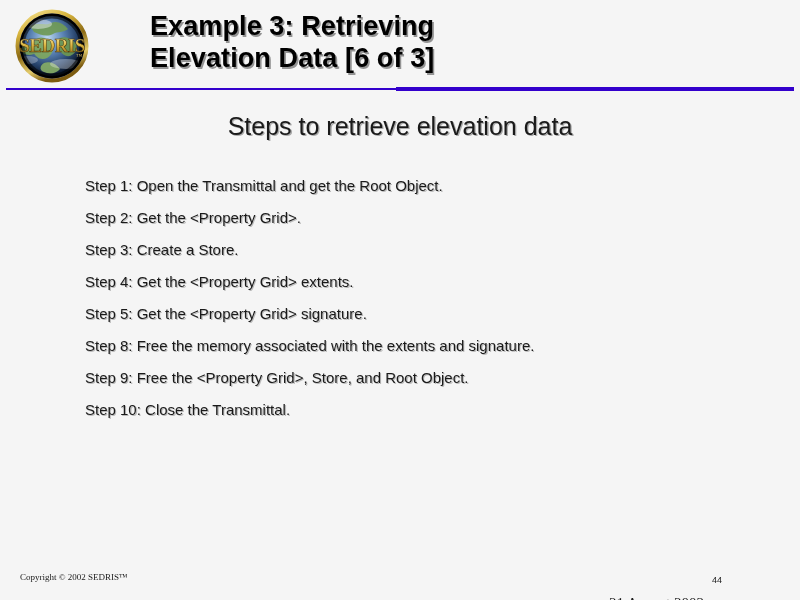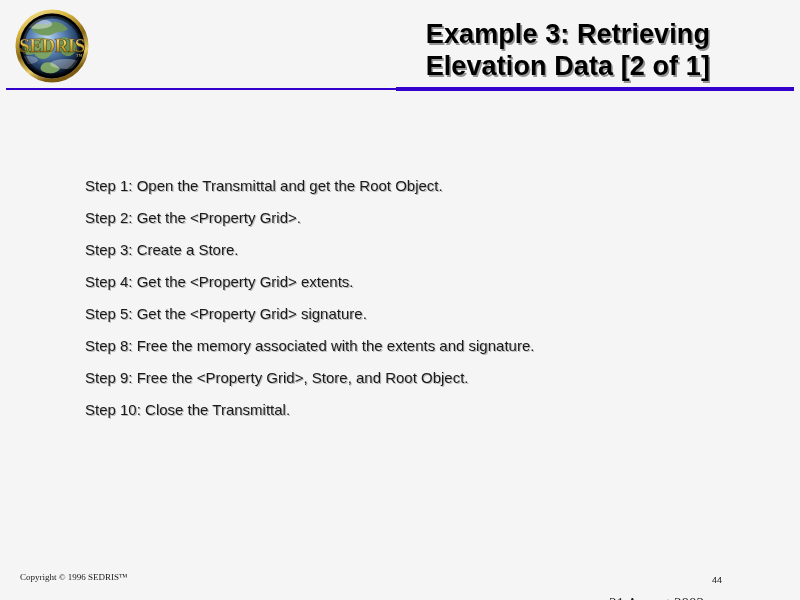--- a/index.html
+++ b/index.html
@@ -30,23 +30,23 @@
     top: 8px;
     width: 88px;
     height: 76px;
   }
   .logo svg { display: block; }
 
   
   .title-block {
     position: absolute;
     left: 150px;
-    top: 18px;
+    top: 10px;
     width: 560px;
-    text-align: right;
+    text-align: left;
   }
   .title-line {
     font-size: 27px;
     font-weight: bold;
     color: #000000;
     line-height: 32px;
     letter-spacing: 0.1px;
     text-shadow: 1.6px 1.6px 0.6px rgba(130,130,130,0.85);
     white-space: nowrap;
   }
@@ -185,35 +185,36 @@
       <circle cx="44" cy="38" r="30" fill="none" stroke="#000000" stroke-width="5" opacity="0.55"></circle>
 
       <text x="44" y="44" text-anchor="middle" font-family="Liberation Serif, serif" font-size="19" font-weight="bold" fill="url(#goldtext)" stroke="#4a3408" stroke-width="0.5" letter-spacing="-0.5">SEDRIS</text>
       <text x="69" y="50" font-family="Liberation Serif, serif" font-size="6" fill="#c8a party" opacity="0"></text>
       <text x="68" y="50" font-family="Liberation Serif, serif" font-size="6" fill="#d8bc63">™</text>
     </svg>
   </div>
 
   <div class="title-block">
     <div class="title-line">Example 3: Retrieving</div>
-    <div class="title-line">Elevation Data [2 of 1]</div>
+    <div class="title-line">Elevation Data [6 of 3]</div>
   </div>
 
   <div class="rule-left"></div>
   <div class="rule-right"></div>
 
+  <div class="subtitle">Steps to retrieve elevation data</div>
 
   <div class="steps">
     <div class="step-line">Step 1: Open the Transmittal and get the Root Object.</div>
     <div class="step-line">Step 2: Get the &lt;Property Grid&gt;.</div>
     <div class="step-line">Step 3: Create a Store.</div>
     <div class="step-line">Step 4: Get the &lt;Property Grid&gt; extents.</div>
     <div class="step-line">Step 5: Get the &lt;Property Grid&gt; signature.</div>
     <div class="step-line">Step 8: Free the memory associated with the extents and signature.</div>
     <div class="step-line">Step 9: Free the &lt;Property Grid&gt;, Store, and Root Object.</div>
     <div class="step-line">Step 10: Close the Transmittal.</div>
   </div>
 
-  <div class="footer-left">Copyright © 1996 SEDRIS™</div>
+  <div class="footer-left">Copyright © 2002 SEDRIS™</div>
   <div class="footer-right">21 August 2002</div>
   <div class="footer-page">44</div>
 
 </div>
 
 </body></html>

